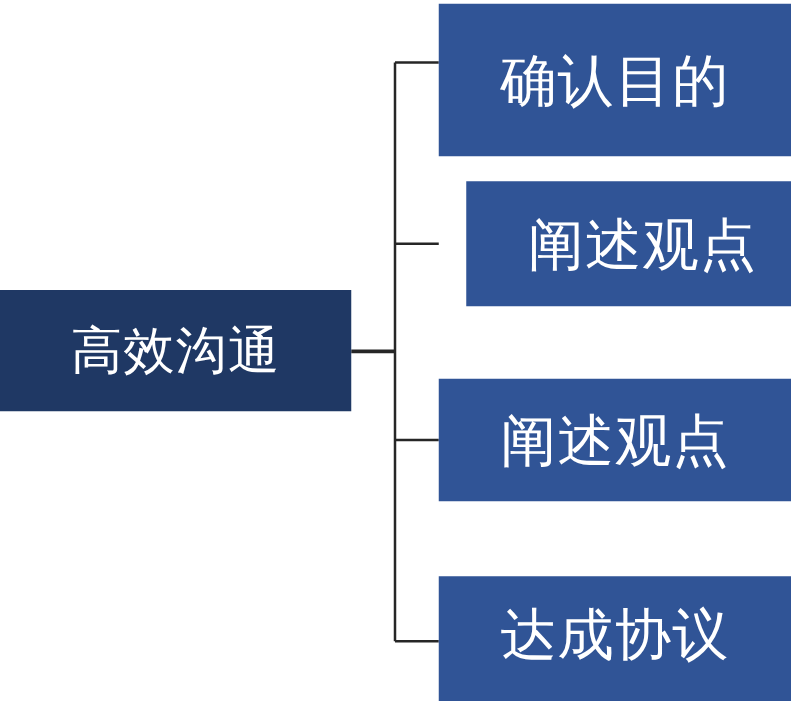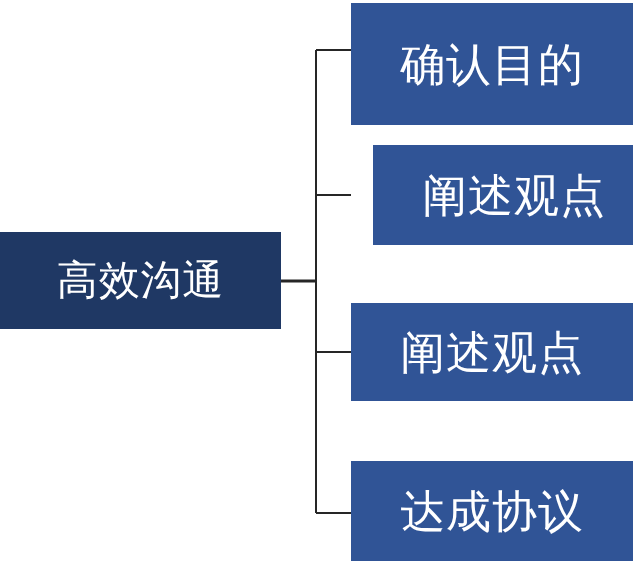--- a/index.html
+++ b/index.html
@@ -47,21 +47,21 @@
   }
   .node-branch {
     left: 351px;
     width: 282px;
     background: #305496;
     font-size: 45px;
   }
   .node-b0 { top: 3px;   height: 122px; }
   .node-b1 { top: 145px; height: 100px; }
   .node-b2 { top: 303px; height: 98px; }
-  .node-b3 { top: 461px; height: 100px; }
+  .node-b3 { top: 461px; height: 100px; font-family: Liberation Mono, monospace; }
   .node-label {
     display: block;
     white-space: nowrap;
   }
 </style>
 </head>
 <body>
 
 <div id="diagram" style="background: rgb(255, 255, 255);">
 

